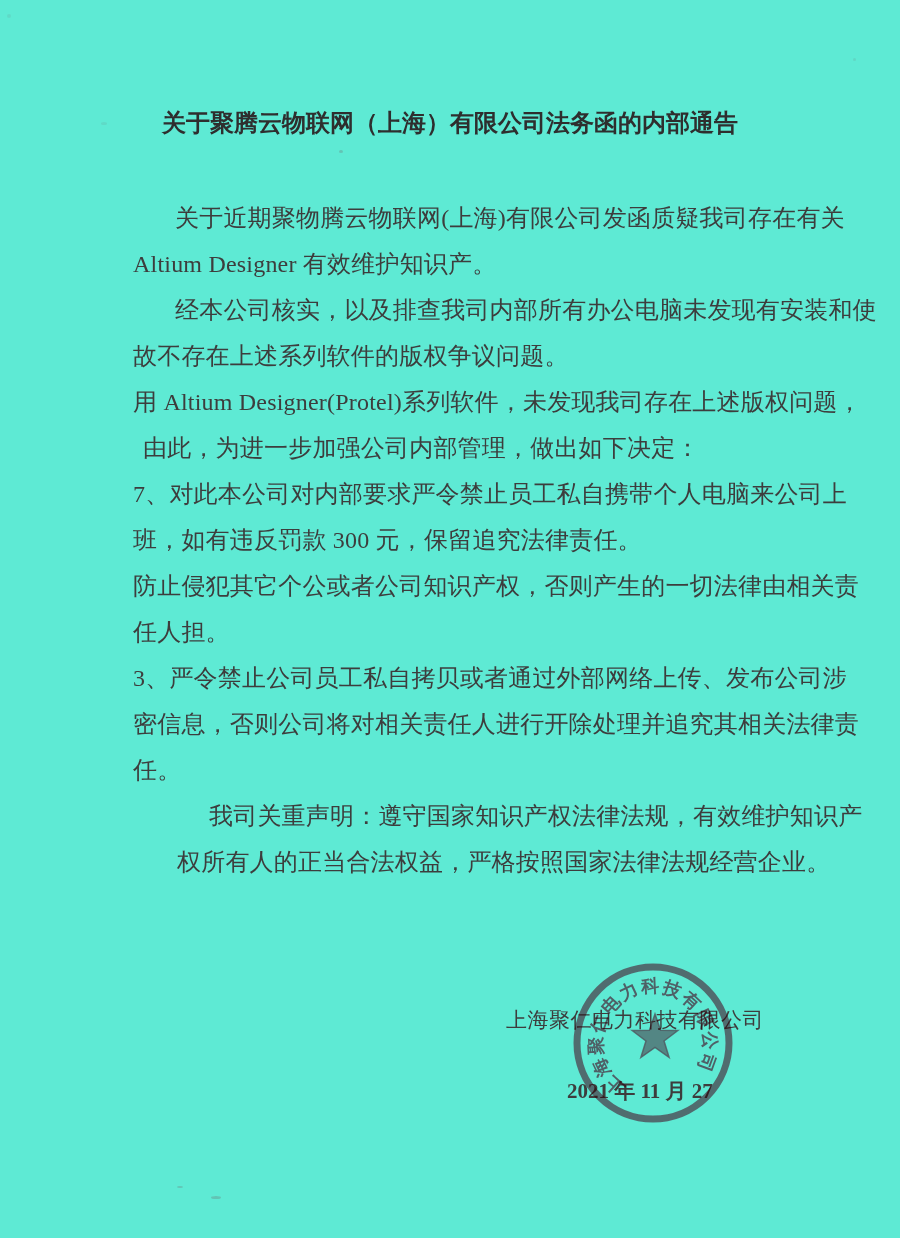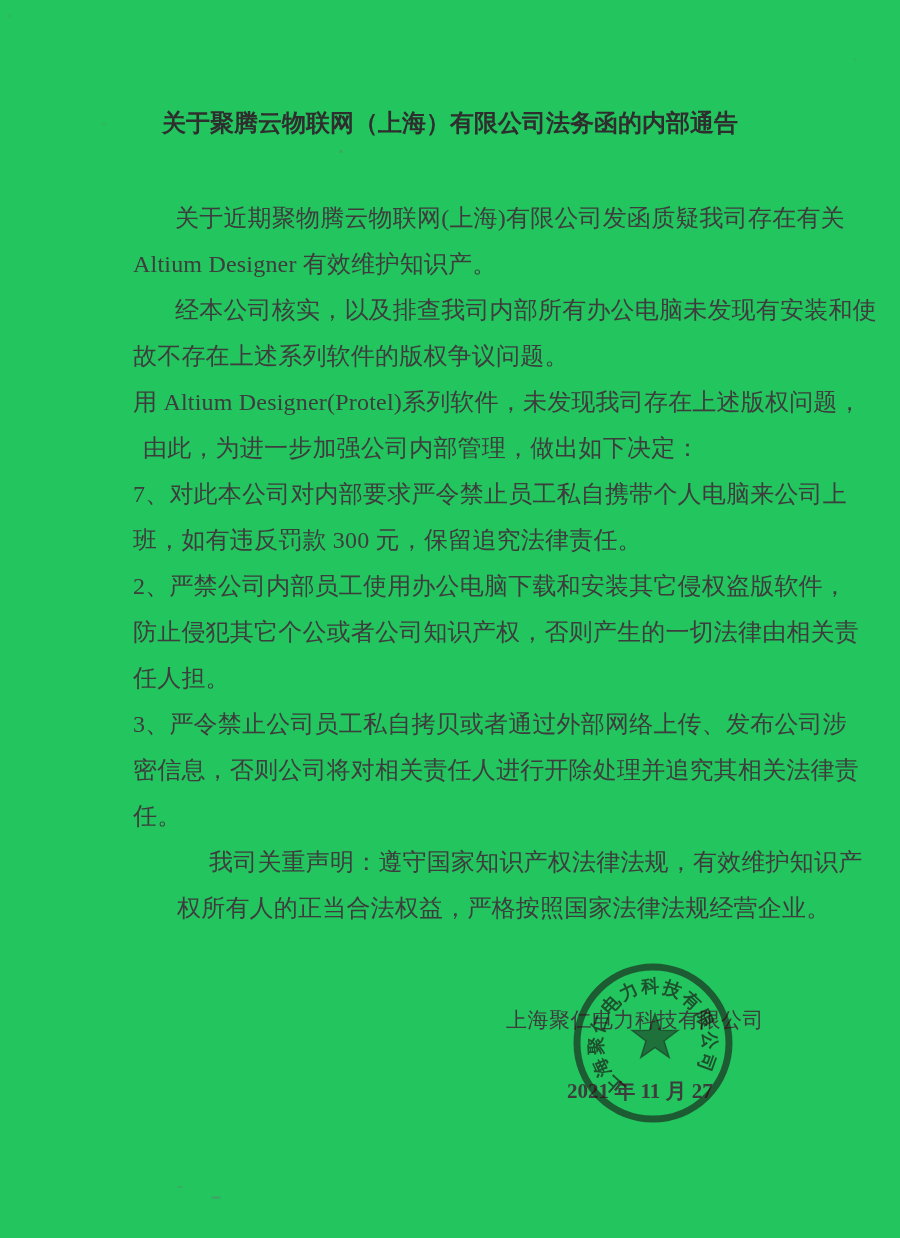--- a/index.html
+++ b/index.html
@@ -1,19 +1,19 @@
 <!DOCTYPE html>
 <html><head>
 <meta charset="utf-8">
 <style>
   html,body{margin:0;padding:0;background:#ffffff;}
   .page{
     position:relative;
     width:900px;height:1238px;
-    background:#22c55e;
+    background:#5eead4;
     overflow:hidden;
     font-family:"Liberation Serif","DejaVu Serif",serif;
     color:#3d3d3d;
   }
   .title{
     margin:0;
     padding-top:111px;
     text-align:center;
     font-family:"Liberation Sans","DejaVu Sans",sans-serif;
     font-size:24px;
@@ -82,21 +82,20 @@
 
   <div class="body-lines" id="body-lines">
       <div class="line ind-para">关于近期聚物腾云物联网(上海)有限公司发函质疑我司存在有关</div>
       <div class="line ">Altium Designer 有效维护知识产。</div>
       <div class="line ind-para">经本公司核实，以及排查我司内部所有办公电脑未发现有安装和使</div>
       <div class="line ">故不存在上述系列软件的版权争议问题。</div>
       <div class="line ">用 Altium Designer(Protel)系列软件，未发现我司存在上述版权问题，</div>
       <div class="line ind-small">由此，为进一步加强公司内部管理，做出如下决定：</div>
       <div class="line ">7、对此本公司对内部要求严令禁止员工私自携带个人电脑来公司上</div>
       <div class="line ">班，如有违反罚款 300 元，保留追究法律责任。</div>
-      <div class="line ">2、严禁公司内部员工使用办公电脑下载和安装其它侵权盗版软件，</div>
       <div class="line ">防止侵犯其它个公或者公司知识产权，否则产生的一切法律由相关责</div>
       <div class="line ">任人担。</div>
       <div class="line ">3、严令禁止公司员工私自拷贝或者通过外部网络上传、发布公司涉</div>
       <div class="line ">密信息，否则公司将对相关责任人进行开除处理并追究其相关法律责</div>
       <div class="line ">任。</div>
       <div class="line ind-4">我司关重声明：遵守国家知识产权法律法规，有效维护知识产</div>
       <div class="line ind-2">权所有人的正当合法权益，严格按照国家法律法规经营企业。</div>
     </div>
 
   <div class="sig-company">上海聚仁电力科技有限公司</div>

